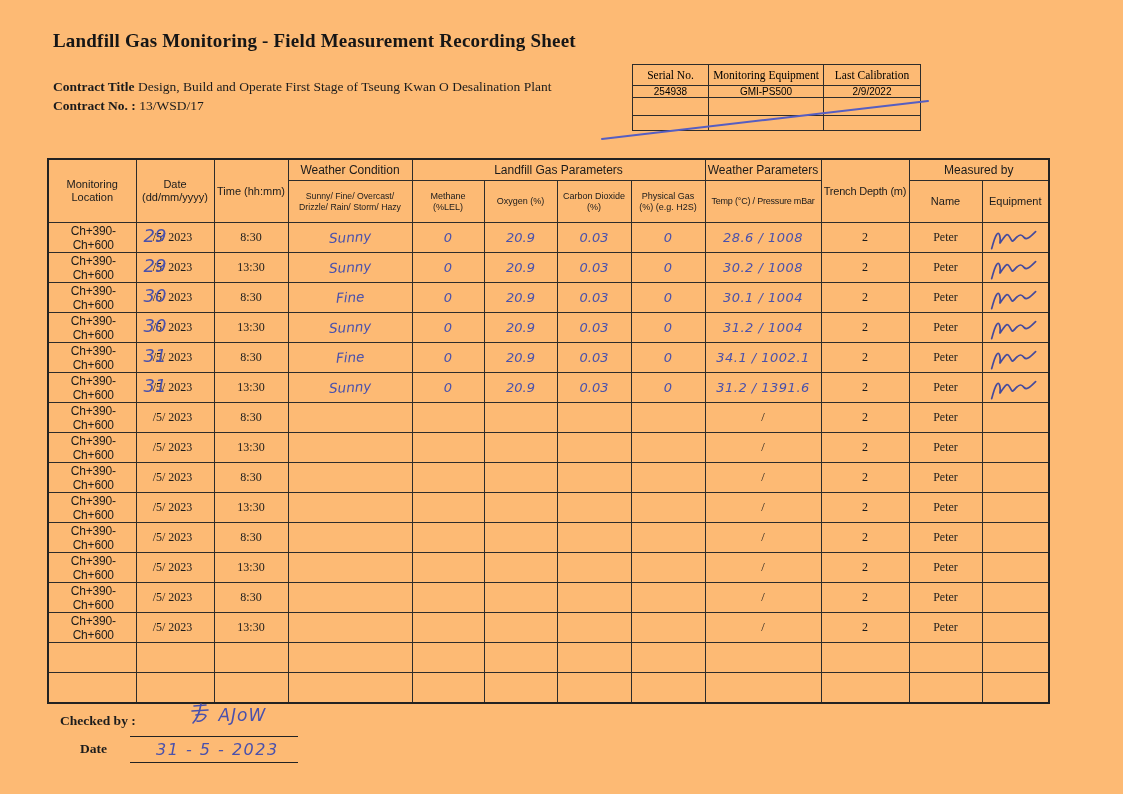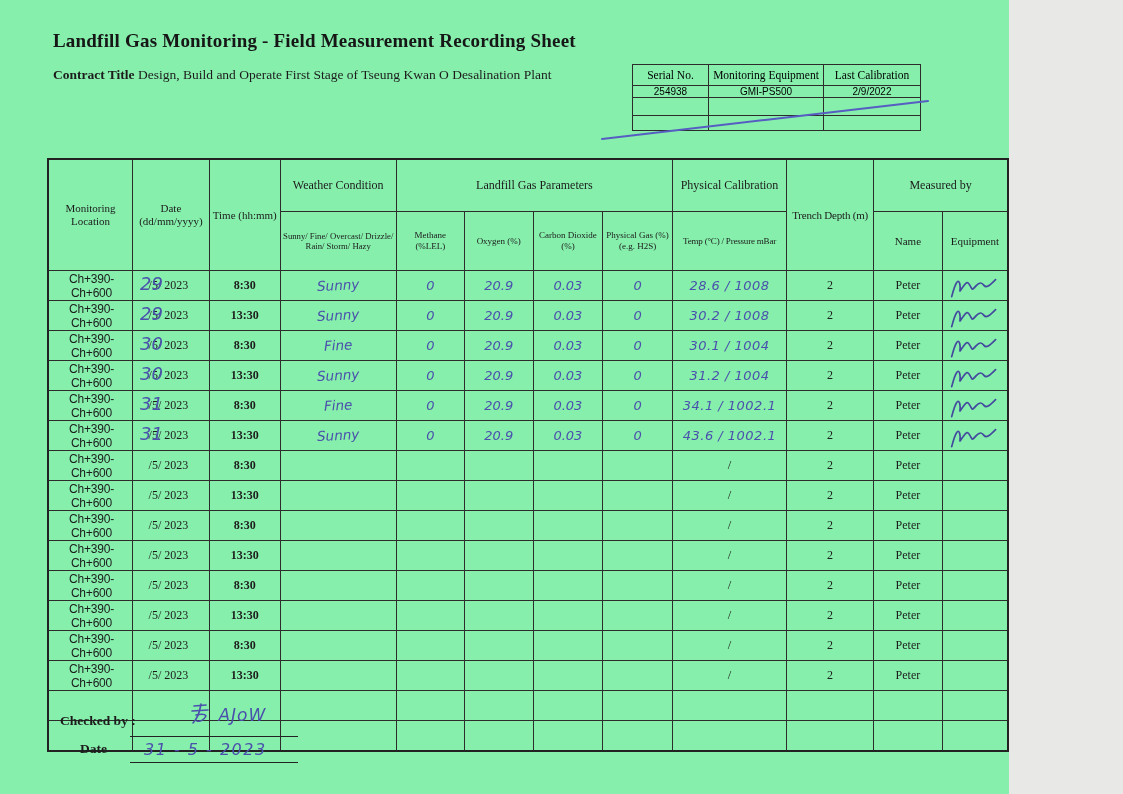--- a/index.html
+++ b/index.html
@@ -1,77 +1,78 @@
 <!DOCTYPE html>
 <html style="--ink: #4a51ac;"><head>
 <meta charset="utf-8">
 <style>
   :root { --ink:#4a51ac; --line:#2e2c2a; }
   * { box-sizing:border-box; margin:0; padding:0; }
   body { width:1123px; height:794px; background:#e8e8e6; font-family:"Liberation Serif", serif; }
-  .sheet { position:relative; width:1009px; height:794px; background:#86efac; overflow:hidden; }
+  .sheet { position:relative; width:1123px; height:794px; background:#fdba74; overflow:hidden; }
 
   
   .title { position:absolute; left:53px; top:30px; font-size:19px; font-weight:bold; color:#161616; letter-spacing:.2px; }
-  .contract { position:absolute; left:53px; top:65px; font-size:13.5px; color:#1c1c1c; line-height:19px; }
+  .contract { position:absolute; left:53px; top:77px; font-size:13.5px; color:#1c1c1c; line-height:19px; }
   .contract .lbl { font-weight:bold; }
 
   
   .equip { position:absolute; left:632px; top:64px; border-collapse:collapse; }
   .equip th, .equip td { border:1px solid var(--line); text-align:center; vertical-align:middle; }
   .equip th { font-size:11.5px; font-weight:normal; height:21px; padding:0 3px; }
   .equip td { font-family:"Liberation Sans", sans-serif; font-size:10px; }
   .equip tr:nth-child(2) td { height:18px; }
   .equip tr:nth-child(3) td { height:15px; }
   .equip tr:nth-child(4) td { height:15px; }
 
   
   .pen-overlay { position:absolute; left:0; top:0; pointer-events:none; }
 
   
   .main { position:absolute; left:47px; top:158px; border-collapse:collapse; table-layout:fixed; border:2px solid #222; }
   .main th, .main td { border:1px solid var(--line); text-align:center; vertical-align:middle; color:#1b1b1b; overflow:visible; }
-  .main thead th { font-family:Liberation Serif, serif; font-weight:normal; padding:18px 2px; }
+  .main thead th { font-family:Liberation Sans, sans-serif; font-weight:normal; padding:3px 2px; }
   .th-group { font-size:12px; height:20px; }
   .th-main  { font-size:11px; line-height:13px; }
   .th-sub   { font-size:9px;  line-height:11px; }
   .th-sub2  { font-size:8.7px; line-height:10.5px;margin-top:20px; }
   .nowrap   { white-space:nowrap; letter-spacing:-.2px; }
   .main tbody td { height:30px; font-size:12px; }
   .td-loc  { font-family:"Liberation Sans", sans-serif; font-size:9.5px; text-align:left; padding-left:2px; letter-spacing:-.2px; }
   .td-date { position:relative; text-align:right; padding-right:5px; font-size:12.5px; }
   .td-date .day { position:absolute; left:7px; top:2px; font-size:18px; }
-  .td-time { font-size:12.5px;font-weight:bold; }
+  .td-time { font-size:12.5px; }
   .td-name, .td-trench { font-size:12.5px; }
   .hw { font-family:"DejaVu Sans", sans-serif; font-style:italic; color:var(--ink); }
   .hw-weather { display:inline-block; font-size:13.5px; transform:rotate(-3deg); }
   .hw-val { font-size:13px; }
   .hw-temp { font-size:13px; letter-spacing:.5px; white-space:nowrap;text-align:right; }
   .slash-printed { font-size:12.5px; color:#1b1b1b; font-family:"Liberation Serif", serif; font-style:normal; }
   .sigsvg { display:block; margin:1px auto 0 auto; transform:rotate(-4deg); }
 
   
   .footer-line { position:absolute; font-size:13.5px; font-weight:bold; color:#1c1c1c; }
   .checked-label { left:60px; top:713px; }
   .date-label { left:80px; top:741px; }
   .sigline { position:absolute; left:130px; width:168px; border-bottom:1.6px solid #222; }
   .sigline-1 { top:736px; }
   .sigline-2 { top:762px; }
   .hw-checked { position:absolute; left:188px; top:702px; font-size:17px; letter-spacing:1px; }
-  .hw-date    { position:absolute; left:144px; top:740px; font-size:16px; letter-spacing:1.5px; }
+  .hw-date    { position:absolute; left:156px; top:740px; font-size:16px; letter-spacing:1.5px; }
 </style>
 </head>
 <body>
 
 <div class="sheet">
 
   <div class="title">Landfill Gas Monitoring - Field Measurement Recording Sheet</div>
 
   <div class="contract">
     <div><span class="lbl">Contract Title</span> <span>Design, Build and Operate First Stage of Tseung Kwan O Desalination Plant</span></div>
+    <div><span class="lbl">Contract No. :</span> <span>13/WSD/17</span></div>
   </div>
 
   <table class="equip">
     <colgroup>
         <col style="width:76px">
         <col style="width:115px">
         <col style="width:97px">
       </colgroup>
     <thead>
         <tr>
@@ -118,21 +119,21 @@
         <col style="width:73px">
         <col style="width:67px">
     </colgroup>
     <thead>
       <tr>
         <th rowspan="2" class="th-main">Monitoring Location</th>
         <th rowspan="2" class="th-main">Date (dd/mm/yyyy)</th>
         <th rowspan="2" class="th-main">Time (hh:mm)</th>
         <th class="th-group">Weather Condition</th>
         <th colspan="4" class="th-group">Landfill Gas Parameters</th>
-        <th class="th-group">Physical Calibration</th>
+        <th class="th-group">Weather Parameters</th>
         <th rowspan="2" class="th-main nowrap">Trench Depth (m)</th>
         <th colspan="2" class="th-group">Measured by</th>
       </tr>
       <tr>
         <th class="th-sub2" style="height:42px">Sunny/ Fine/ Overcast/ Drizzle/ Rain/ Storm/ Hazy</th>
         <th class="th-sub">Methane (%LEL)</th>
         <th class="th-sub">Oxygen (%)</th>
         <th class="th-sub">Carbon Dioxide (%)</th>
         <th class="th-sub">Physical Gas (%) (e.g. H2S)</th>
         <th class="th-sub nowrap">Temp (°C) / Pressure mBar</th>
@@ -233,21 +234,21 @@
         </tr>
         <tr>
           <td class="td-loc">Ch+390- Ch+600</td>
           <td class="td-date"><span class="day hw">31</span><span>/5/ 2023</span></td>
           <td class="td-time">13:30</td>
           <td><span class="hw hw-weather">Sunny</span></td>
           <td><span class="hw hw-val">0</span></td>
           <td><span class="hw hw-val">20.9</span></td>
           <td><span class="hw hw-val">0.03</span></td>
           <td><span class="hw hw-val">0</span></td>
-          <td><span class="hw hw-temp">43.6 / 1002.1</span></td>
+          <td><span class="hw hw-temp">31.2 / 1391.6</span></td>
           <td class="td-trench">2</td>
           <td class="td-name">Peter</td>
           <td>
             <svg class="sigsvg" width="54" height="22" viewBox="0 0 54 22">
               <path d="M3 20 C8 5,11 2,12 8 C13 15,9 18,15 11 C19 6,20 6,22 10 C24 14,23 16,28 11 C32 7,34 8,36 11 C38 14,41 12,48 6" fill="none" stroke="#434a9e" stroke-width="1.7" stroke-linecap="round"></path>
             </svg>
           </td>
         </tr>
         <tr>
           <td class="td-loc">Ch+390- Ch+600</td>

